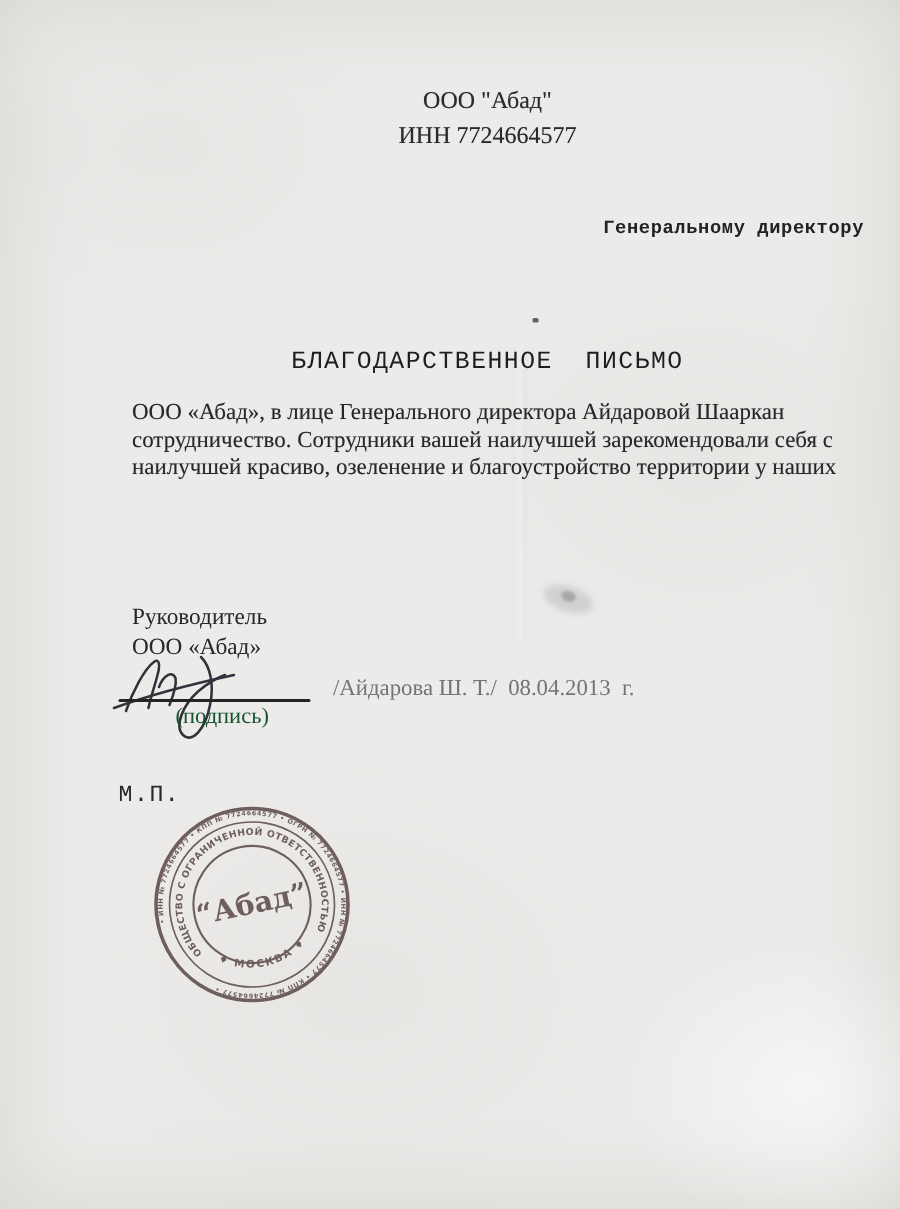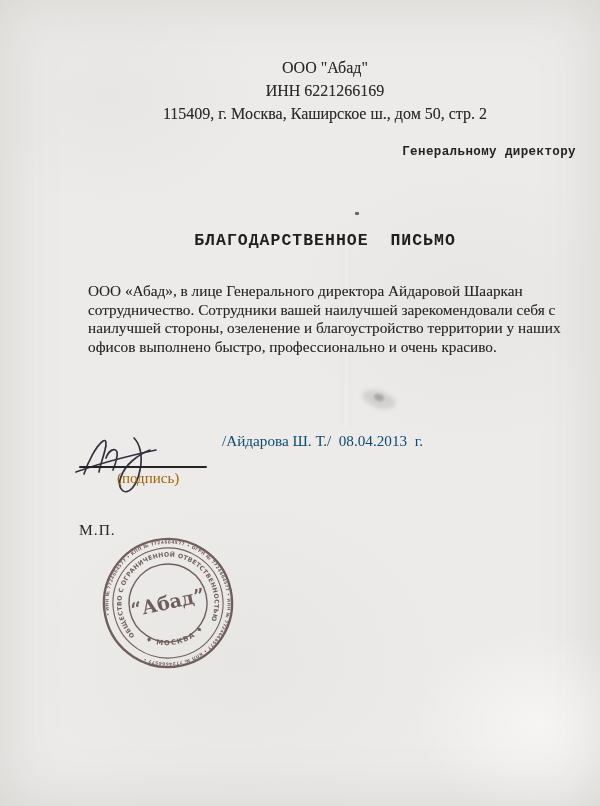--- a/index.html
+++ b/index.html
@@ -34,50 +34,49 @@
     color:#2a2a2a;text-shadow:0 0 0.5px rgba(40,40,40,0.4);
   }
   .addressee-block{
     position:absolute;top:144px;right:24px;
     text-align:right;font-weight:bold;
     font-size:12.5px;line-height:17.5px;letter-spacing:0.4px;
     color:#222;
   }
   .doc-title{
     position:absolute;top:231px;left:50px;width:550px;
-    text-align:center;font-weight:bold;
+    text-align:center;font-weight:normal;
     font-size:16.5px;letter-spacing:1px;color:#1e1e1e;
     white-space:pre;
   }
   .body-text{
     position:absolute;top:266px;left:88px;width:475px;
     font-size:15.3px;line-height:18.6px;color:#272727;
     text-shadow:0 0 0.5px rgba(40,40,40,0.35);
-    margin-top:16px;
   }
   .role-block{
     position:absolute;top:402px;left:88px;
     font-size:15.5px;line-height:19.5px;color:#272727;
   }
   .sig-svg{position:absolute;left:70px;top:428px;}
   .sig-line{
     position:absolute;left:79px;top:466px;width:128px;height:2px;
     background:#242424;border-radius:1px;
   }
   .sig-caption{
     position:absolute;left:117px;top:470px;
-    font-size:15px;color:#a16207;
+    font-size:15px;color:#14532d;
   }
   .name-date{
-    position:absolute;left:222px;top:432px;
-    font-size:15.2px;color:#0c4a6e;white-space:pre;
+    position:absolute;left:222px;top:450px;
+    font-size:15.2px;color:#737373;white-space:pre;
   }
   .mp-label{
     position:absolute;left:79px;top:521px;
-    font-size:15.5px;color:#272727;letter-spacing:1px;
+    font-size:15.5px;color:#272727;letter-spacing:1px;font-family:Liberation Mono, monospace;
   }
   .stamp-wrap{
     position:absolute;left:100px;top:535px;width:136px;height:136px;
     transform:rotate(-12deg);
     opacity:0.88;
   }
   .stamp-text{font-family:"DejaVu Sans", sans-serif;font-weight:bold;}
   .stamp-center{font-family:"DejaVu Serif", serif;font-weight:bold;}
 
   .speck{
@@ -100,43 +99,45 @@
     filter:blur(1px);
   }
 </style>
 </head>
 <body>
 
 <div class="page">
 
   <div class="header-block serif">
     <div>ООО "Абад"</div>
-    <div>ИНН 6221266169</div>
-    <div>115409, г. Москва, Каширское ш., дом 50, стр. 2</div>
+    <div>ИНН 7724664577</div>
   </div>
 
   <div class="addressee-block mono">
     <div>Генеральному директору</div>
   </div>
 
   <div class="speck"></div>
   <div class="crease"></div>
 
   <div class="doc-title mono">БЛАГОДАРСТВЕННОЕ  ПИСЬМО</div>
 
   <div class="body-text serif">
     <div>ООО «Абад», в лице Генерального директора Айдаровой Шааркан</div>
     <div>сотрудничество. Сотрудники вашей наилучшей зарекомендовали себя с</div>
-    <div>наилучшей стороны, озеленение и благоустройство территории у наших</div>
-    <div>офисов выполнено быстро, профессионально и очень красиво.</div>
+    <div>наилучшей красиво, озеленение и благоустройство территории у наших</div>
   </div>
 
   <div class="smudge-a"></div>
   <div class="smudge-a2"></div>
 
+  <div class="role-block serif">
+    <div>Руководитель</div>
+    <div>ООО «Абад»</div>
+  </div>
 
   <svg class="sig-svg" width="160" height="75" viewBox="0 0 160 75">
     <g fill="none" stroke="#23232e" stroke-width="1.7" stroke-linecap="round" opacity="0.92">
       <path d="M 14,46 C 18,34 26,18 33,13 C 36,11 37,15 35,22 C 33,30 30,38 29,44"></path>
       <path d="M 36,30 C 39,22 45,19 47,24 C 48,29 45,37 43,42"></path>
       <path d="M 6,44 C 28,36 58,28 86,22"></path>
       <path d="M 64,10 C 70,16 73,28 70,42 C 67,58 58,68 52,62 C 46,56 52,42 62,33 C 68,28 74,24 80,22"></path>
     </g>
   </svg>
   <div class="sig-line"></div>

